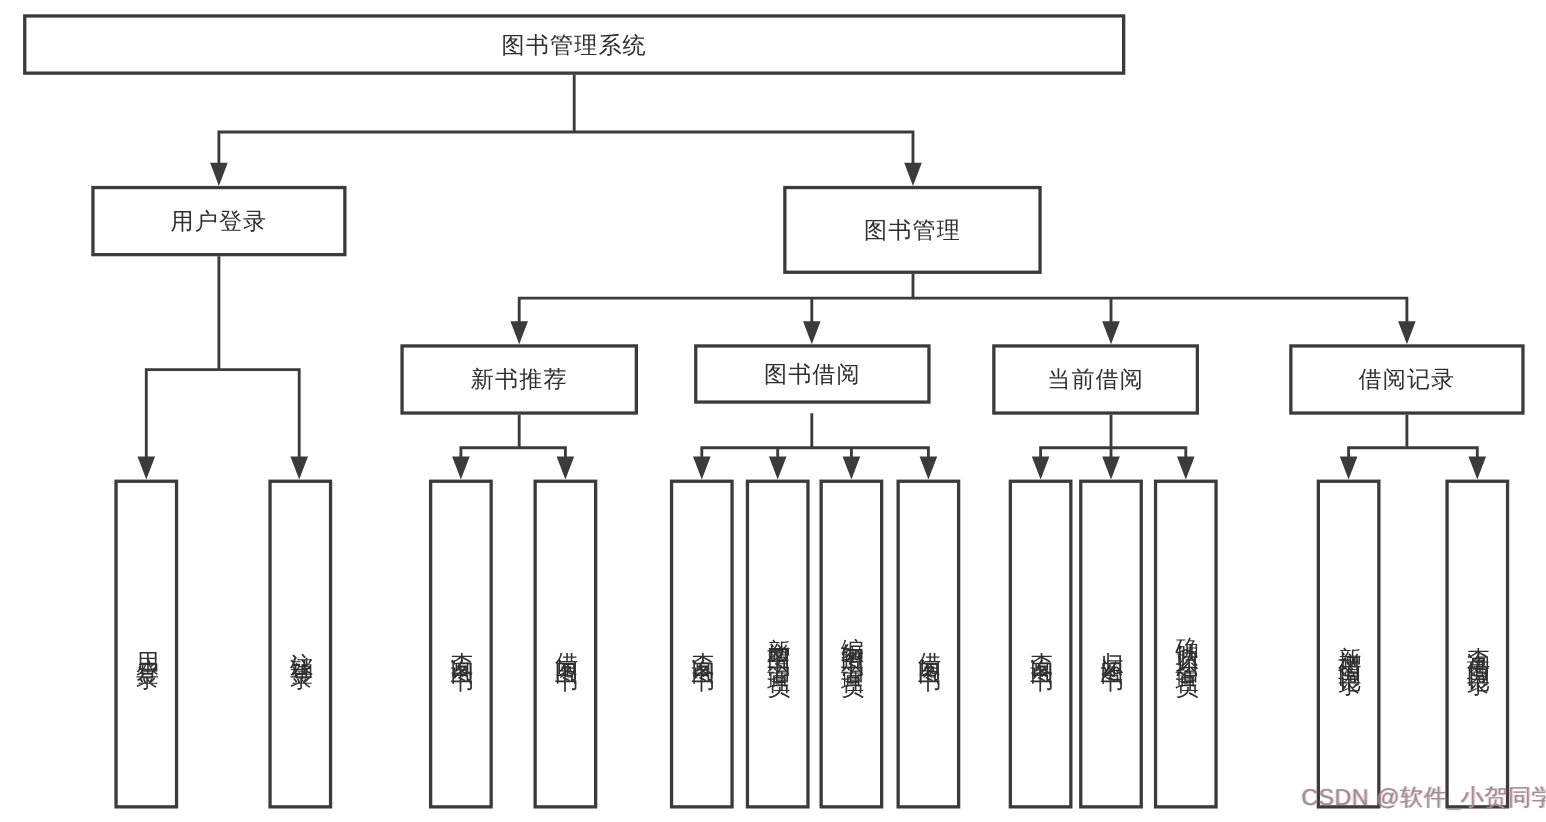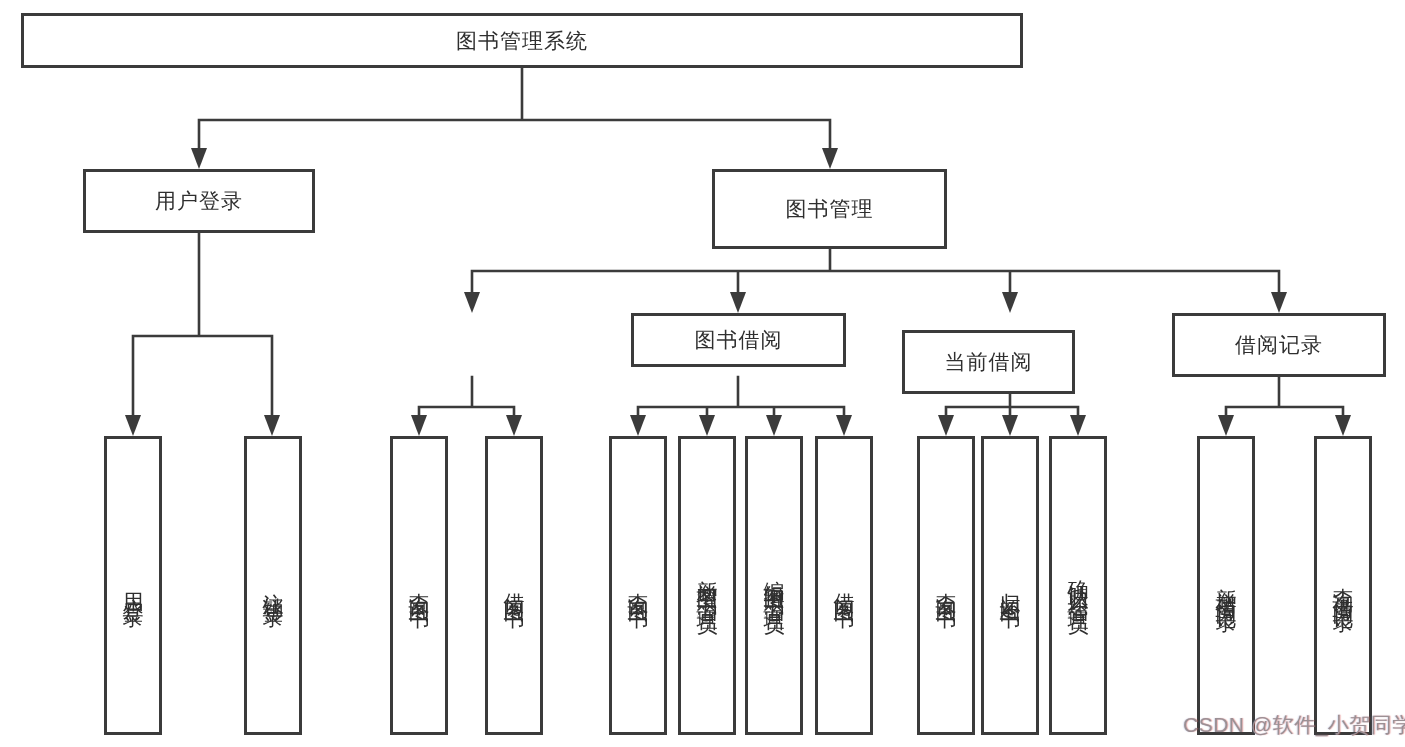--- a/index.html
+++ b/index.html
@@ -88,24 +88,27 @@
     <span>图书管理系统</span>
   </div>
 
   <div class="box" style="left:83px;top:169px;width:232px;height:64px">
     <span>用户登录</span>
   </div>
   <div class="box" style="left:712px;top:169px;width:235px;height:80px">
     <span>图书管理</span>
   </div>
 
+  <div class="box" style="left:364px;top:313px;width:216px;height:64px">
+    <span>新书推荐</span>
+  </div>
   <div class="box" style="left:631px;top:313px;width:215px;height:54px">
     <span>图书借阅</span>
   </div>
-  <div class="box" style="left:902px;top:330px;width:173px;height:64px">
+  <div class="box" style="left:902px;top:313px;width:188px;height:64px">
     <span>当前借阅</span>
   </div>
   <div class="box" style="left:1172px;top:313px;width:214px;height:64px">
     <span>借阅记录</span>
   </div>
 
   <div class="box leaf" style="left:104px">
     <span class="vtext">用户登录</span>
   </div>
   <div class="box leaf" style="left:244px">

